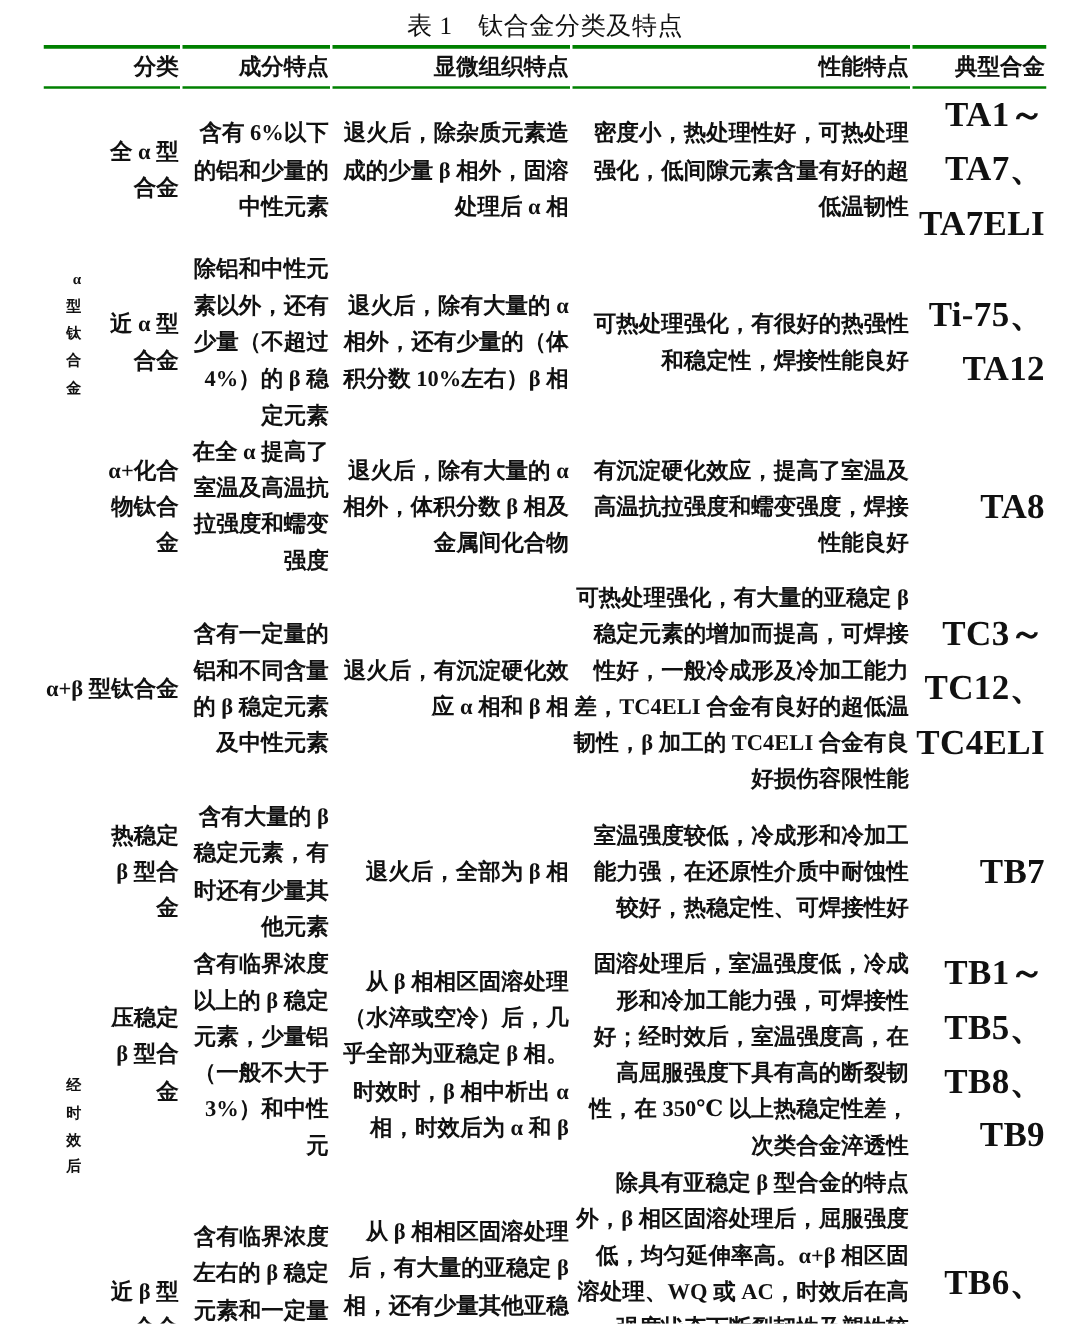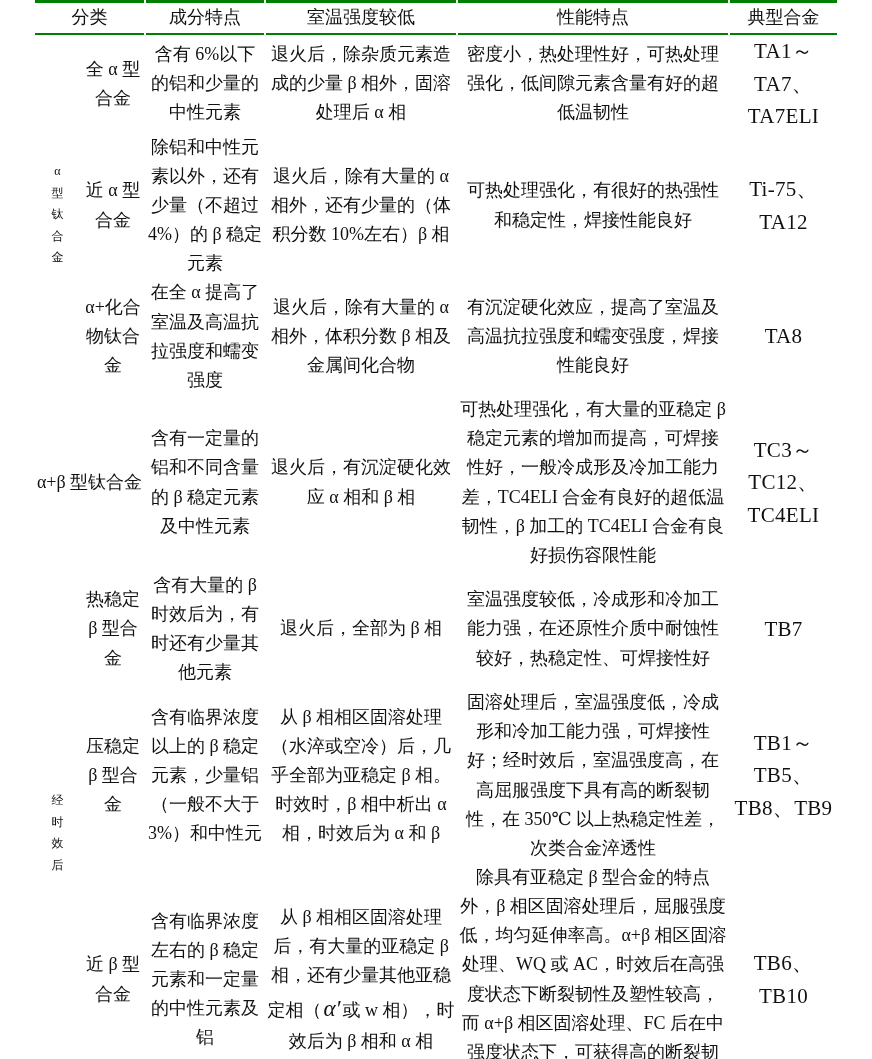--- a/index.html
+++ b/index.html
@@ -22,22 +22,22 @@
 
   table.alloy {
     margin: 0 auto;
     border-collapse: separate;
     border-spacing: 2px 0;
     table-layout: fixed;
     width: 806px;
   }
   th, td {
     vertical-align: middle;
-    text-align: center;
-    font-weight: normal;
+    text-align: right;
+    font-weight: bold;
     font-size: 18px;
     line-height: 1.62;
     padding: 0 1px;
     word-break: normal;
     overflow-wrap: break-word;
   }
   thead th {
     border-top: 3px solid var(--rule);
     border-bottom: 2px solid var(--rule);
     height: 35px;
@@ -48,21 +48,21 @@
   
   .vtext {
     width: 1.25em;
     margin: 0 auto;
     word-break: break-all;
     line-height: 1.8;
     font-size: 12px;
   }
 
   td.typical {
-    font-size: 21px;
+    font-size: 28px;
     line-height: 1.55;
     letter-spacing: 0.3px;
   }
 
   .alpha-prime {
     font-style: italic;
     font-size: 23px;
     margin: 0 2px;
     font-family: "Liberation Serif", "DejaVu Serif", serif;
   }
@@ -74,36 +74,37 @@
   tr.r4 { height: 175px; }
   tr.r5 { height: 118px; }
   tr.r6 { height: 143px; }
   tr.r7 { height: 190px; }
 </style>
 </head>
 <body>
 
 <div class="page">
 
+  <div class="caption">表 1　钛合金分类及特点</div>
 
   <table class="alloy">
     <colgroup>
       <col style="width:45px">
       <col style="width:62px">
       <col style="width:118px">
       <col style="width:190px">
       <col style="width:270px">
       <col style="width:107px">
     </colgroup>
 
     <thead>
       <tr>
         <th colspan="2">分类</th>
         <th>成分特点</th>
-        <th>室温强度较低</th>
+        <th>显微组织特点</th>
         <th>性能特点</th>
         <th>典型合金</th>
       </tr>
     </thead>
 
     <tbody>
 
       <tr class="r1">
         <td rowspan="3">
           <div class="vtext">α型钛合金</div>
@@ -137,21 +138,21 @@
         <td>退火后，有沉淀硬化效应 α 相和 β 相</td>
         <td>可热处理强化，有大量的亚稳定 β 稳定元素的增加而提高，可焊接性好，一般冷成形及冷加工能力差，TC4ELI 合金有良好的超低温韧性，β 加工的 TC4ELI 合金有良好损伤容限性能</td>
         <td class="typical">TC3～TC12、TC4ELI</td>
       </tr>
 
       <tr class="r5">
         <td rowspan="3" class="bb">
           <div class="vtext">经时效后</div>
         </td>
         <td>热稳定 β 型合金</td>
-        <td>含有大量的 β 时效后为，有时还有少量其他元素</td>
+        <td>含有大量的 β 稳定元素，有时还有少量其他元素</td>
         <td>退火后，全部为 β 相</td>
         <td>室温强度较低，冷成形和冷加工能力强，在还原性介质中耐蚀性较好，热稳定性、可焊接性好</td>
         <td class="typical">TB7</td>
       </tr>
 
       <tr class="r6">
         <td>压稳定 β 型合金</td>
         <td>含有临界浓度以上的 β 稳定元素，少量铝（一般不大于 3%）和中性元</td>
         <td>从 β 相相区固溶处理（水淬或空冷）后，几乎全部为亚稳定 β 相。时效时，β 相中析出 α 相，时效后为 α 和 β</td>
         <td>固溶处理后，室温强度低，冷成形和冷加工能力强，可焊接性好；经时效后，室温强度高，在高屈服强度下具有高的断裂韧性，在 350℃ 以上热稳定性差，次类合金淬透性</td>

